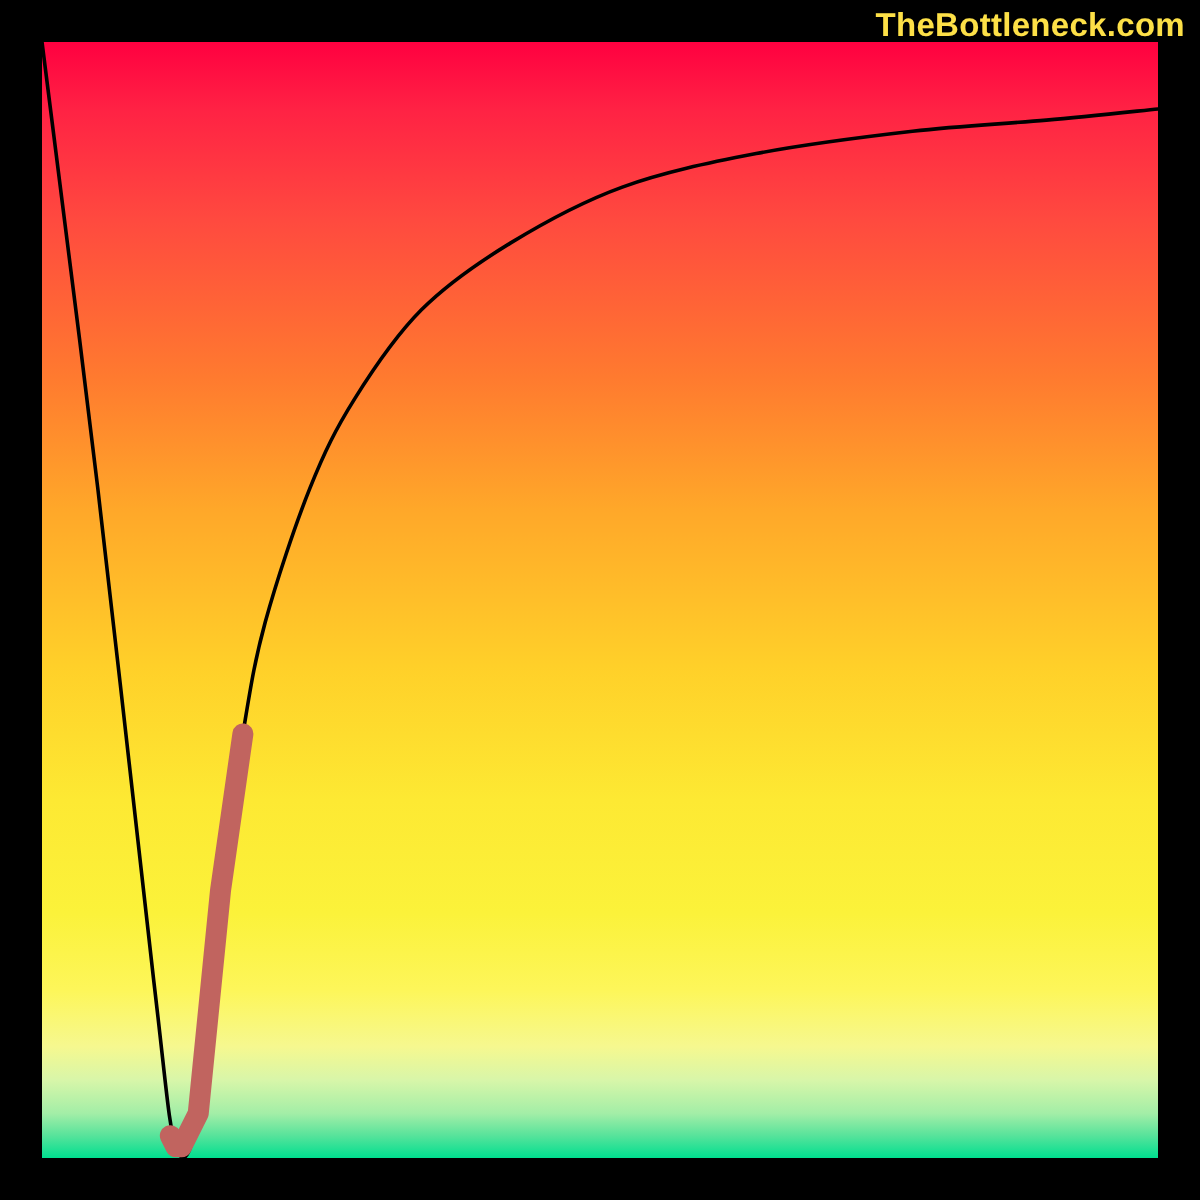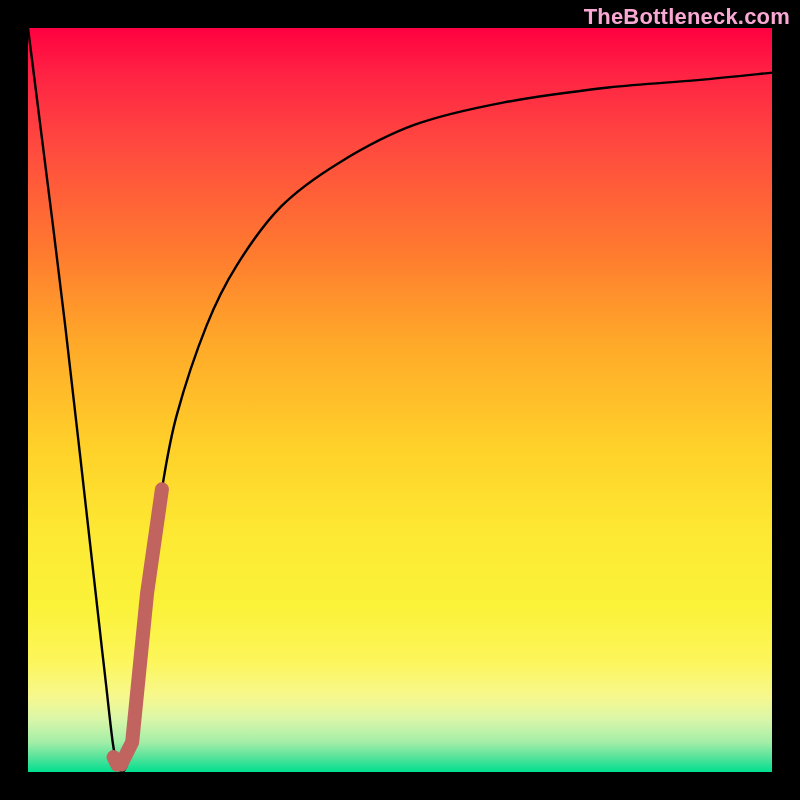--- a/index.html
+++ b/index.html
@@ -38,21 +38,21 @@
       #d8f6a9 93%,
       #a3eea7 96%,
       #57e39b 98%,
       #00df8f 100%
     );
   }
   .watermark {
     position: absolute;
     top: 4px;
     right: 10px;
-    color: #f9a8d4;
+    color: #fde047;
     font-size: 22px;
     font-weight: 600;
     letter-spacing: 0.2px;
   }
   svg.overlay {
     position: absolute;
     left: 28px;
     top: 28px;
     width: 744px;
     height: 744px;

